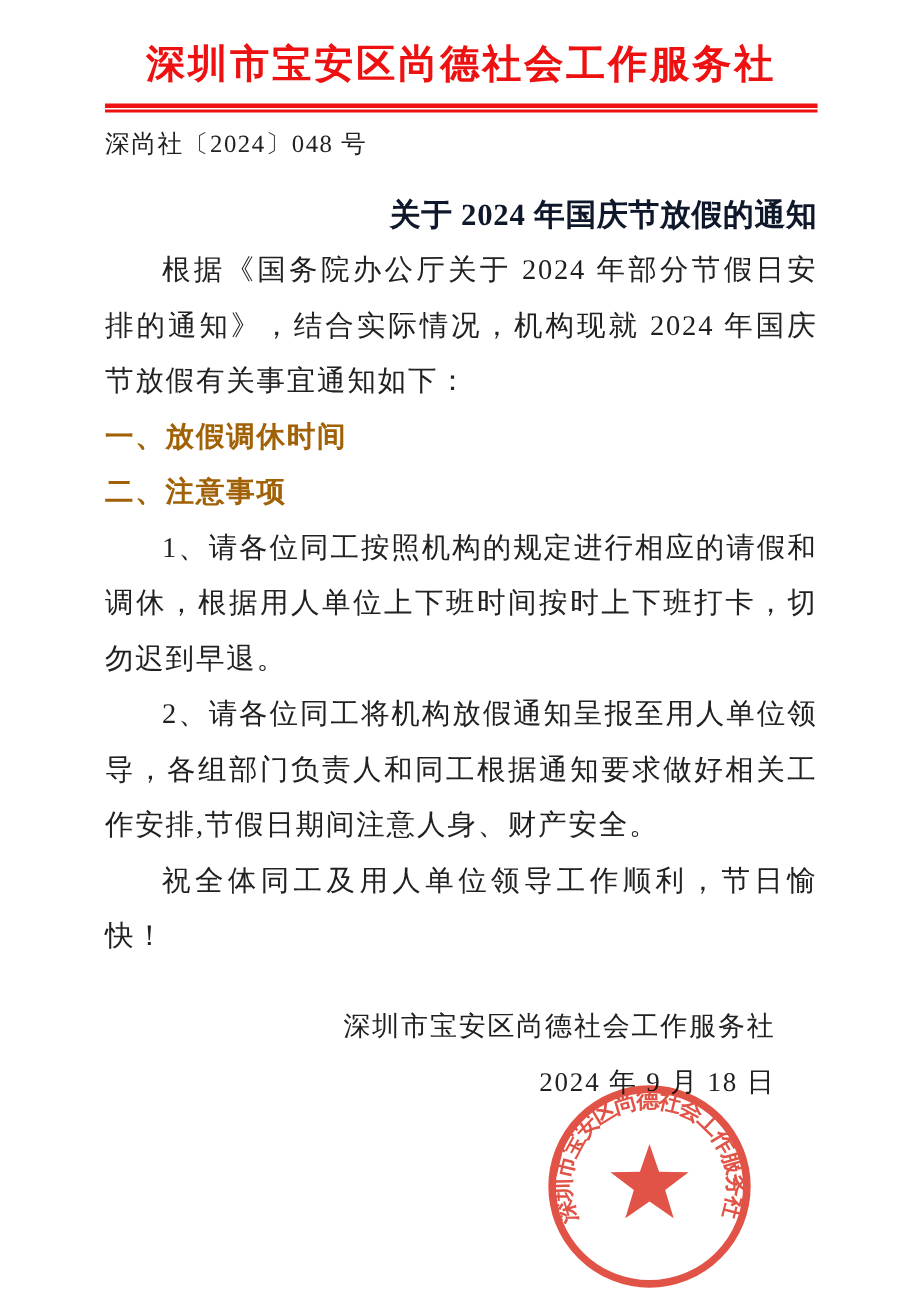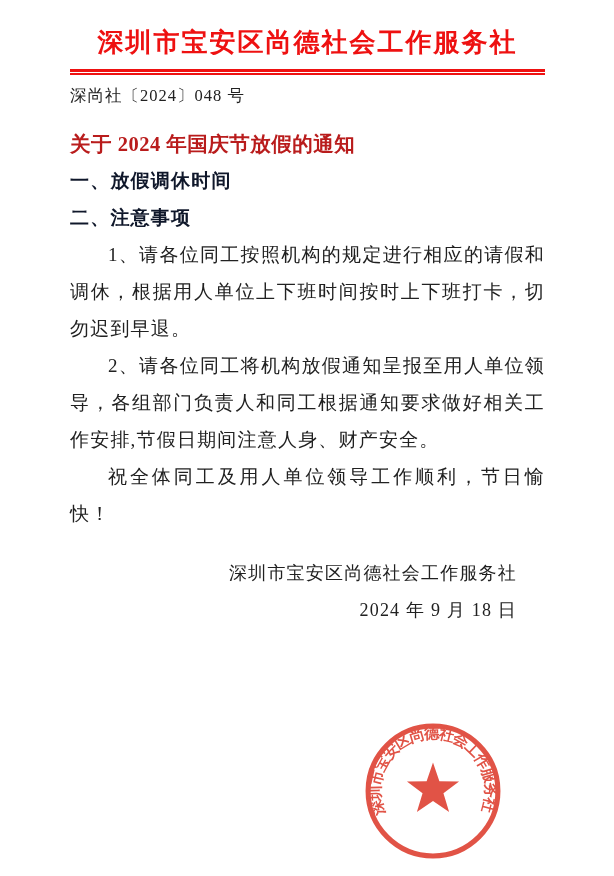--- a/index.html
+++ b/index.html
@@ -33,36 +33,36 @@
   .red-rule .thin{height:1.5px;background:var(--header-red);margin-top:1px;}
   .doc-number{
     margin-top:11px;
     text-align:left;
     font-size:16.5px;
     line-height:20px;
     letter-spacing:1px;
   }
   .notice-title{
     margin:25px 0 5px 0;
-    text-align:left;
+    text-align:right;
     font-size:20.5px;
     line-height:26px;
     font-weight:bold;
     letter-spacing:0.5px;
-    color:#b91c1c;
+    color:#0f172a;
   }
   .doc-body p{
     margin:0;
     font-size:19px;
     line-height:37px;
     letter-spacing:1.2px;
     text-align:justify;
   }
   .doc-body .indent{text-indent:2em;}
-  .doc-body .heading{font-weight:bold;color:#0f172a;}
+  .doc-body .heading{font-weight:bold;color:#a16207;}
   .closing{
     margin-top:23px;
     margin-right:28px;
     text-align:right;
   }
   .closing p{
     margin:0;
     font-size:18px;
     line-height:37px;
     letter-spacing:1.2px;
@@ -94,20 +94,21 @@
   <div class="red-rule">
     <div class="thick"></div>
     <div class="thin"></div>
   </div>
 
   <div class="doc-number">深尚社〔2024〕048 号</div>
 
   <h2 class="notice-title">关于 2024 年国庆节放假的通知</h2>
 
   <div class="doc-body">
+    <p class="indent">根据《国务院办公厅关于 2024 年部分节假日安排的通知》，结合实际情况，机构现就 2024 年国庆节放假有关事宜通知如下：</p>
     <p class="heading">一、放假调休时间</p>
     <p class="heading">二、注意事项</p>
     <p class="indent">1、请各位同工按照机构的规定进行相应的请假和调休，根据用人单位上下班时间按时上下班打卡，切勿迟到早退。</p>
     <p class="indent">2、请各位同工将机构放假通知呈报至用人单位领导，各组部门负责人和同工根据通知要求做好相关工作安排,节假日期间注意人身、财产安全。</p>
     <p class="indent">祝全体同工及用人单位领导工作顺利，节日愉快！</p>
   </div>
 
   <div class="closing">
     <p>深圳市宝安区尚德社会工作服务社</p>
     <p>2024 年 9 月 18 日</p>

